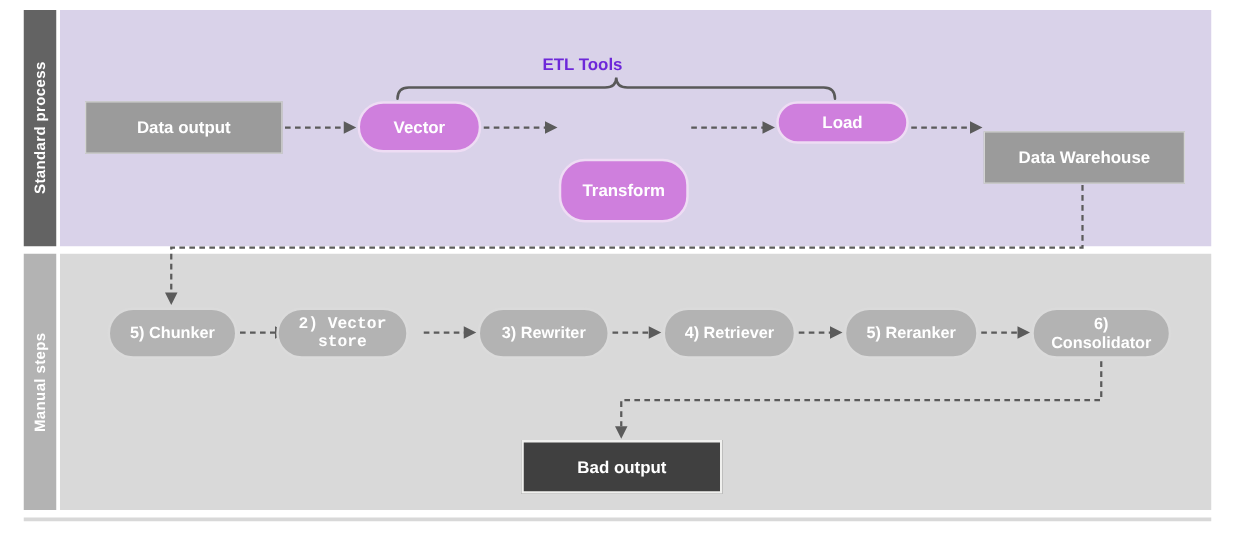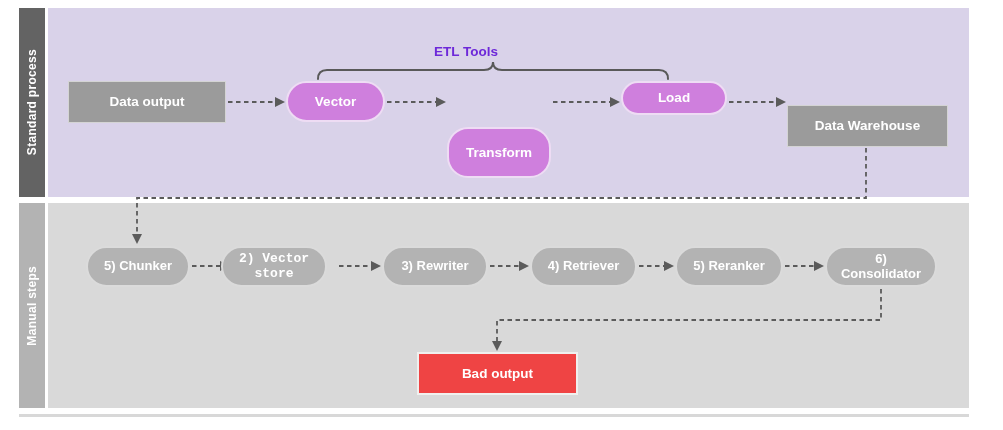--- a/index.html
+++ b/index.html
@@ -30,21 +30,21 @@
   .node{
     position:absolute;
     display:flex;align-items:center;justify-content:center;
     color:#ffffff;font-weight:bold;font-size:13.5px;
     text-align:center;line-height:1.15;
     box-sizing:border-box;
   }
   .rect-gray{background:#9b9b9b;border:1px solid #d4d4d4;}
   .pill-purple{background:#cf7fdd;border:2px solid #eedcf4;border-radius:21px;}
   .pill-gray{background:#b3b3b3;border:2px solid #dbdbdb;border-radius:21px;font-size:13px;padding:0 8px;}
-  .rect-yellow{background:#ef4444;border:2px solid #f0f0ee;}
+  .rect-yellow{background:#404040;border:2px solid #f0f0ee;}
 
   .etl-label{
     position:absolute;left:434px;top:44px;width:120px;
     text-align:left;color:#6d28d9;font-weight:bold;font-size:13.5px;
   }
   svg.overlay{position:absolute;left:0;top:0;pointer-events:none;}
 </style>
 </head>
 <body>
 

